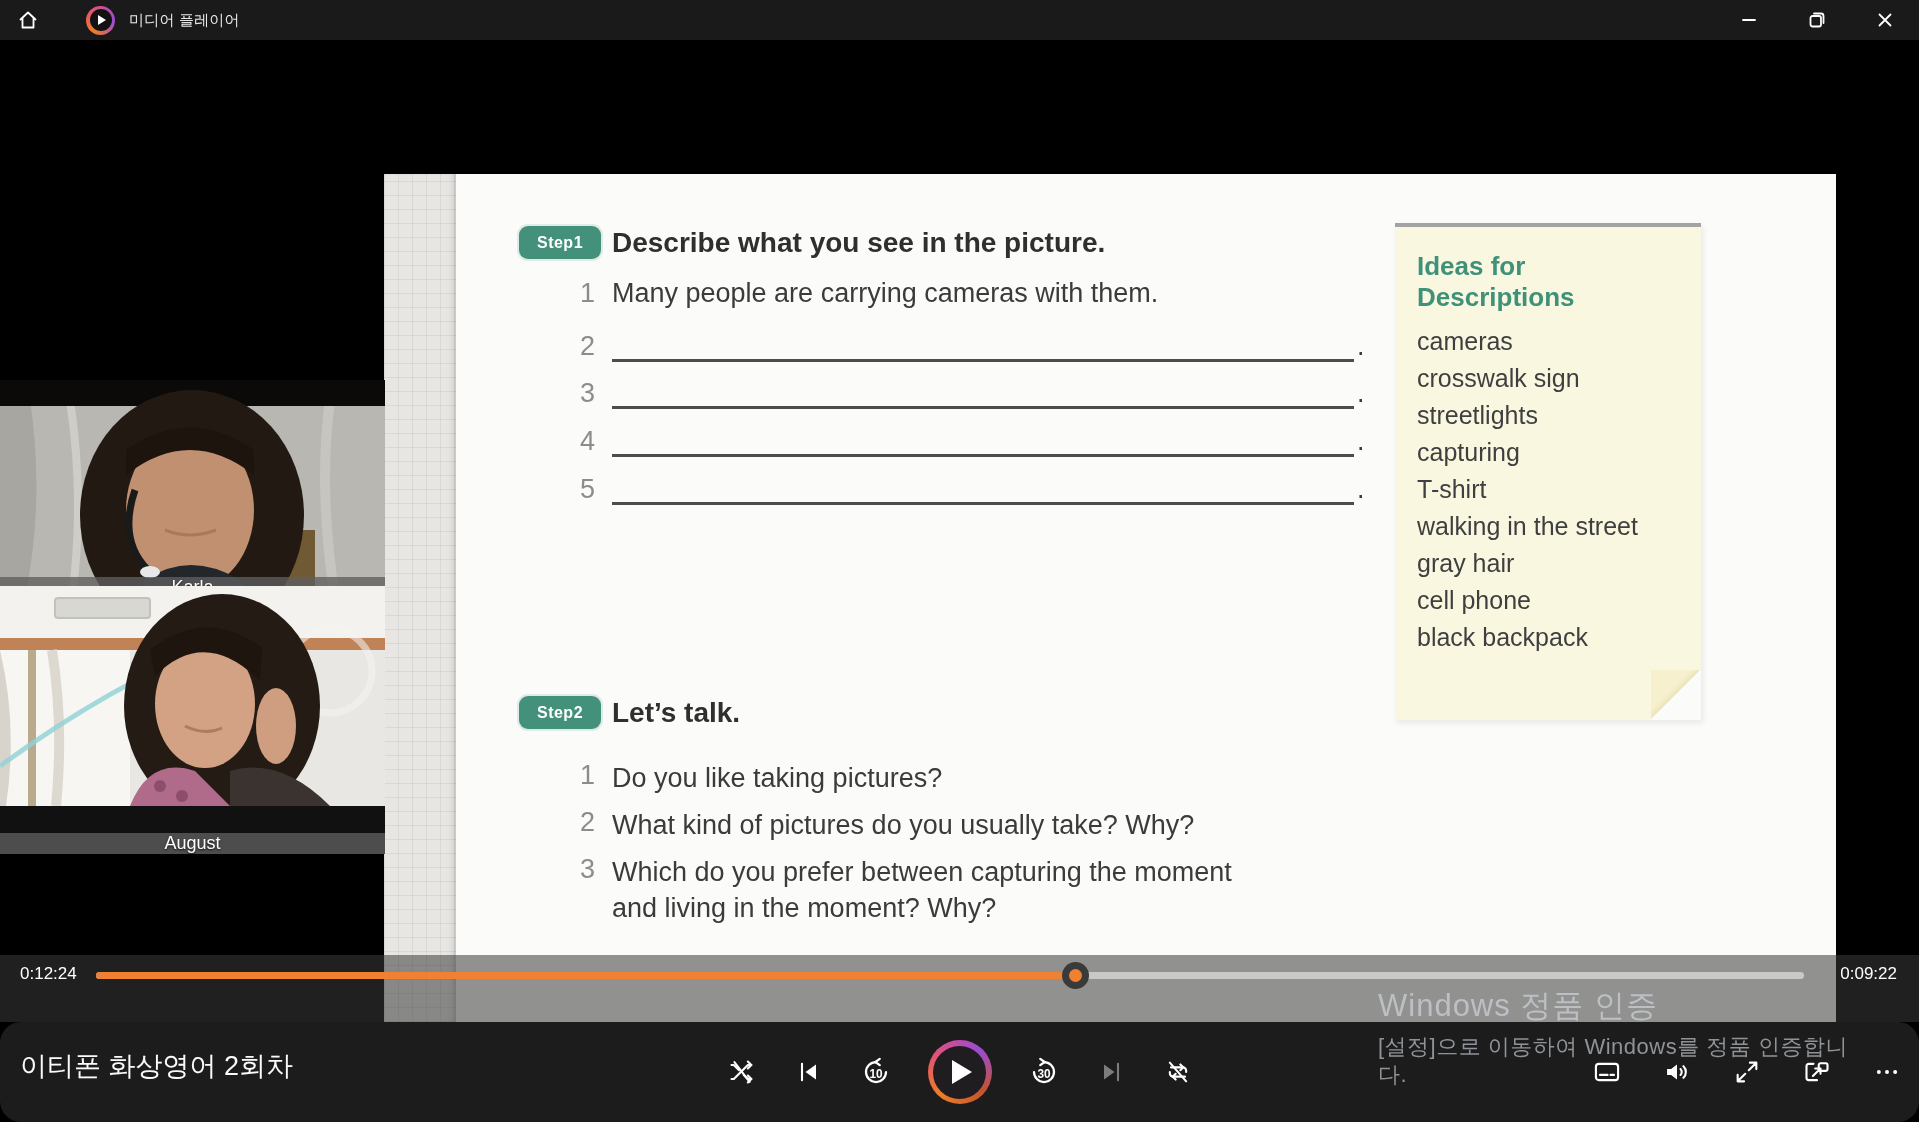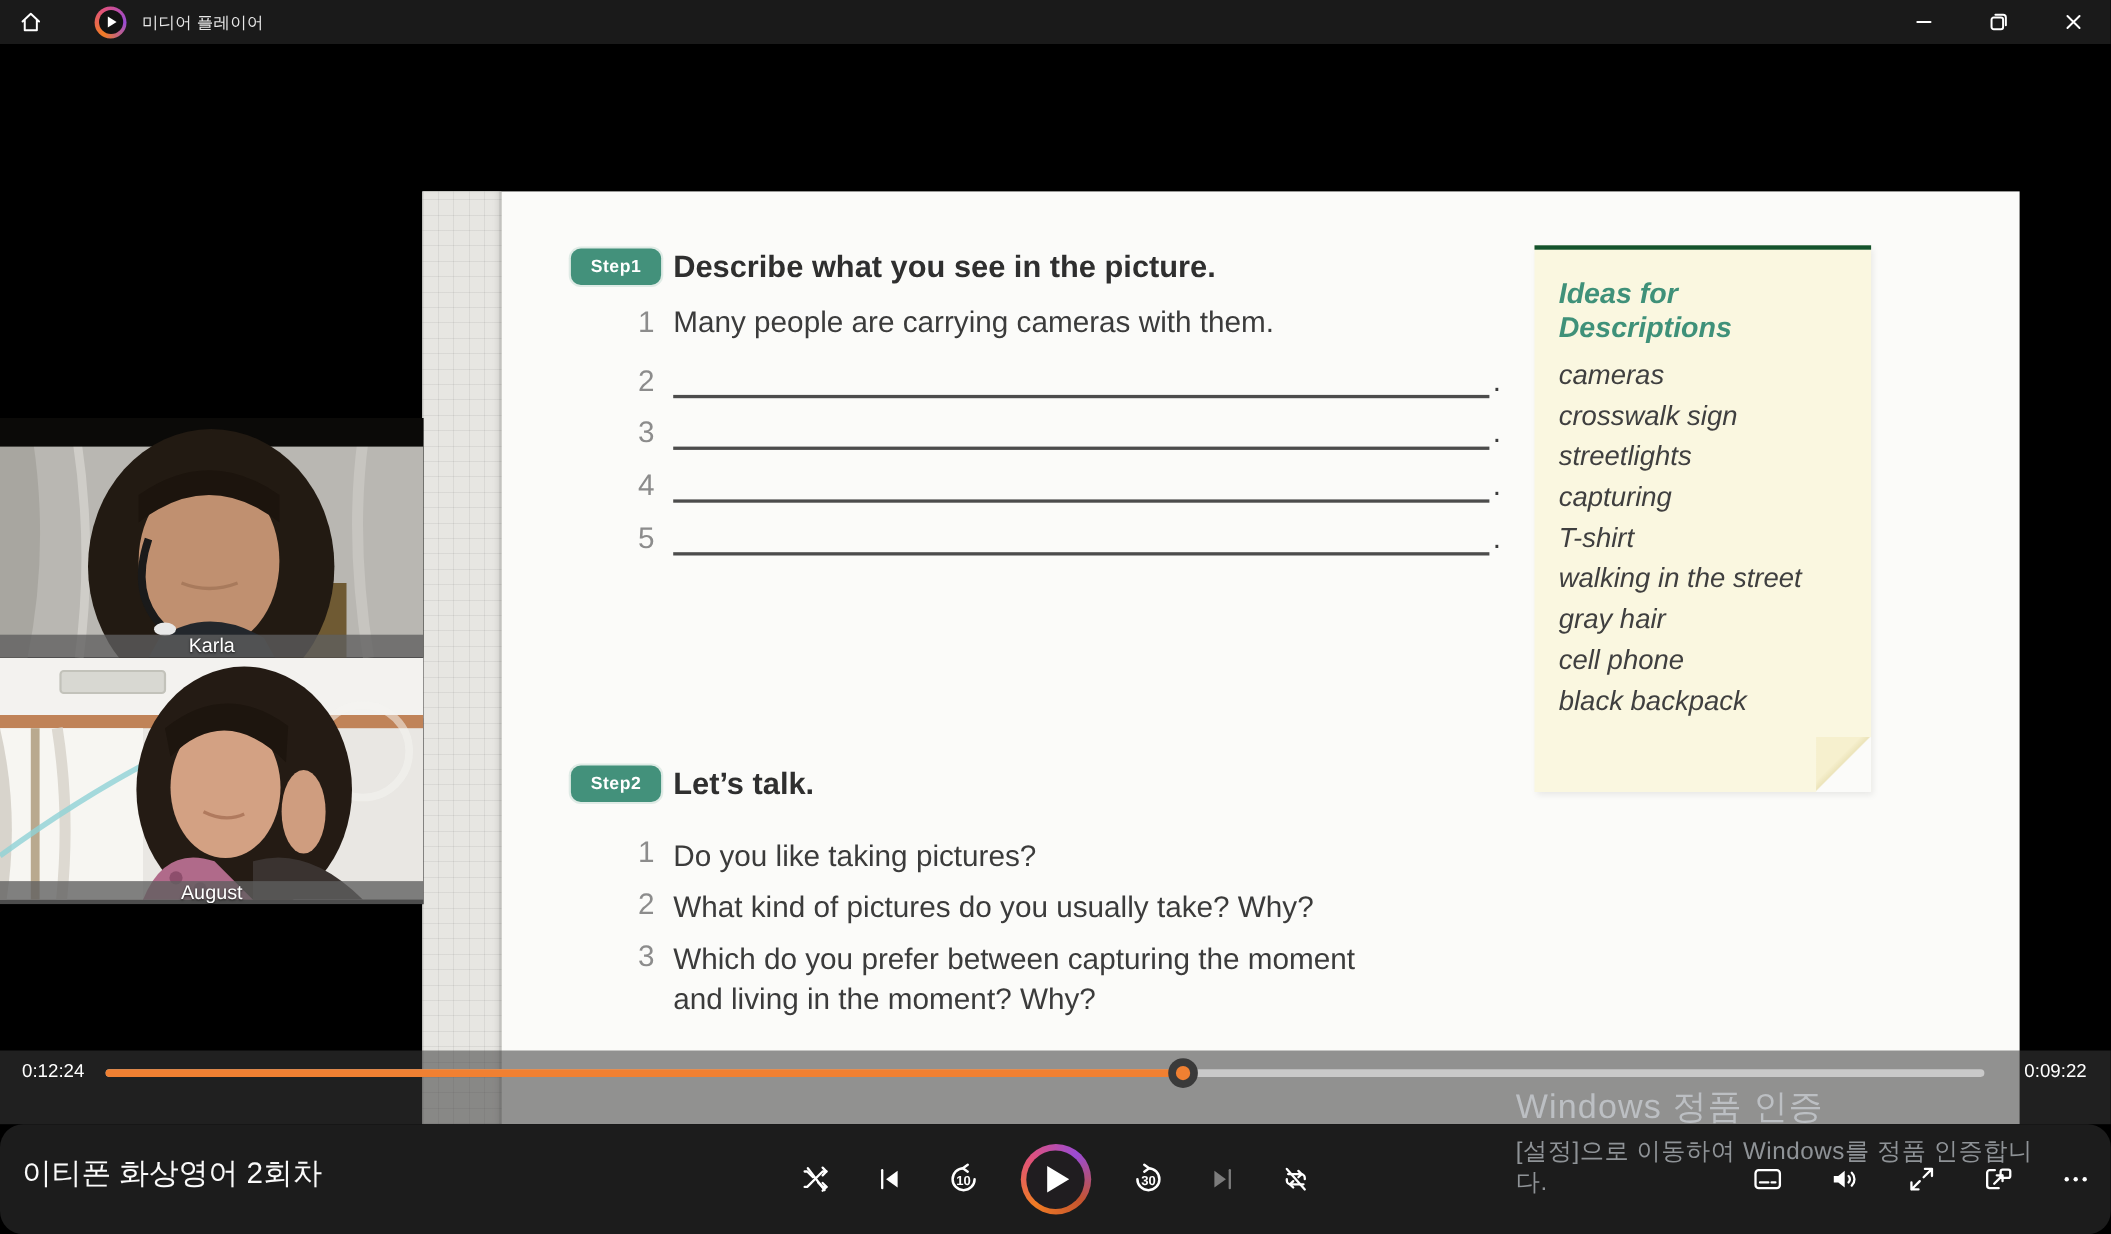--- a/index.html
+++ b/index.html
@@ -72,40 +72,39 @@
   .ws-blankline {
     width:742px; height:34px; border-bottom:3px solid #4c4c4c; flex:none;
   }
   .ws-period { color:#3b3b3b; font-size:27px; margin-left:3px; }
   .q-row { position:absolute; left:196px; display:flex; align-items:flex-start; }
   .q-text { color:#3b3b3b; font-size:27px; line-height:36px; max-width:650px; }
 
   
   .ideas-box {
     position:absolute; left:1011px; top:49px; width:306px; height:497px;
-    background:#faf7e0; border-top:4px solid #14532d;
+    background:#faf7e0; border-top:4px solid #a3a3a3;
     box-shadow:2px 3px 6px rgba(0,0,0,0.08);
-    font-style:italic;
   }
   .ideas-heading {
     margin:24px 0 10px 22px; color:#3f9179; font-weight:bold;
     font-size:26px; line-height:31px;
   }
   .ideas-list { margin-left:22px; }
   .ideas-item { color:#3f3f3f; font-size:25px; line-height:37px; }
   .ideas-fold {
     position:absolute; right:0; bottom:0; width:50px; height:50px;
     background:linear-gradient(135deg, #f6f0ce 0 40%, #ece4ba 48%, #fbfbf9 50%);
   }
 
   
   .webcam { position:absolute; left:0; width:385px; overflow:hidden; background:#111; }
   .webcam svg { display:block; }
   .cam-karla { top:340px; height:218px; }
-  .cam-august { top:558px; height:224px; }
+  .cam-august { top:546px; height:268px; }
   .name-bar {
     position:absolute; left:0; bottom:0; width:100%; height:21px;
     background:rgba(95,95,95,0.78); color:#fff; font-size:18px;
     display:flex; align-items:center; justify-content:center;
     text-shadow:0 1px 2px rgba(0,0,0,0.8);
   }
 
   
   .progress-overlay {
     position:absolute; left:0; top:955px; width:1919px; height:67px;

